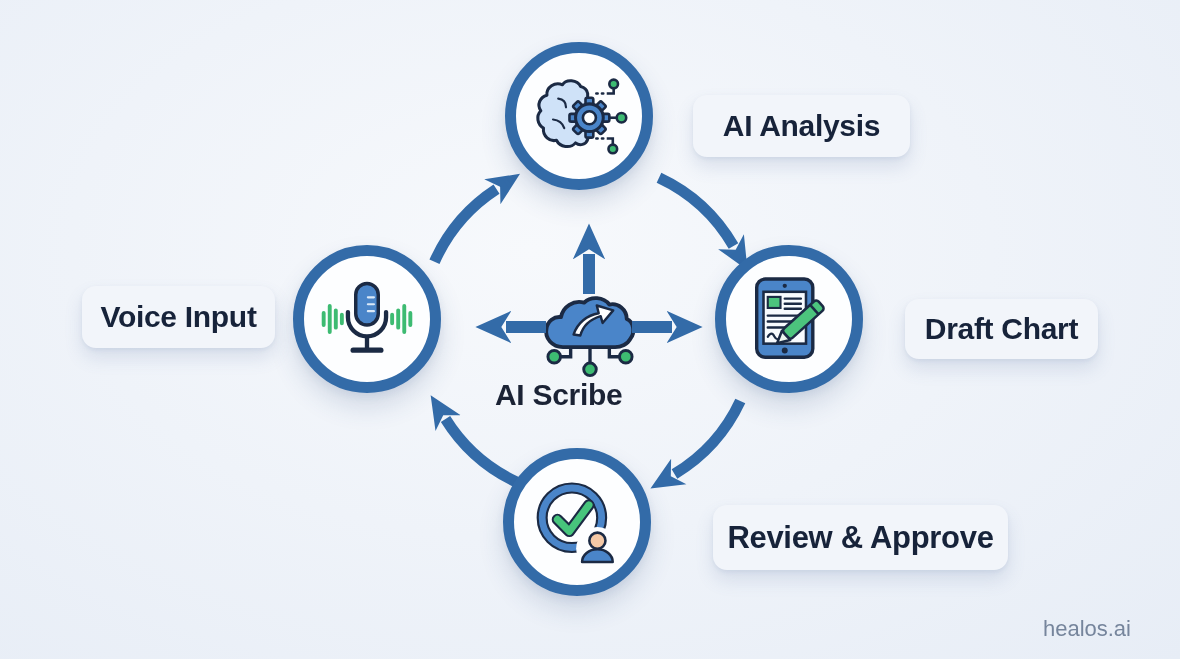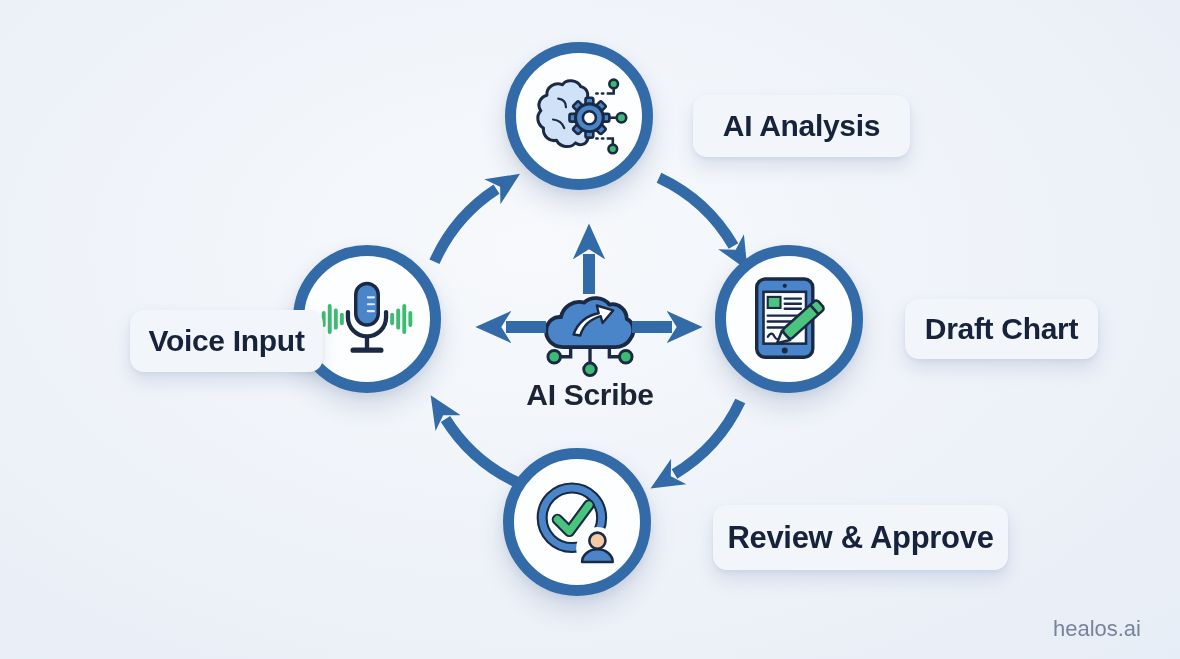--- a/index.html
+++ b/index.html
@@ -44,21 +44,20 @@
   }
   .node-top    { left: 505px; top: 42px; }
   .node-left   { left: 293px; top: 245px; }
   .node-right  { left: 715px; top: 245px; }
   .node-bottom { left: 503px; top: 448px; }
   .hub-icon { position: absolute; left: 527px; top: 291px; }
   .hub-label {
     position: absolute;
     left: 495px; top: 378px;
     width: 190px;
-    text-align: center;
     font-size: 30px;
     font-weight: 700;
     color: #1b2335;
     letter-spacing: -0.3px;
     z-index: 2;
   }
 
   .card {
     position: absolute;
     background: #f2f5fa;
@@ -67,28 +66,28 @@
     display: flex;
     align-items: center;
     justify-content: center;
     color: #17233a;
     font-weight: 700;
     font-size: 30px;
     letter-spacing: -0.3px;
     z-index: 3;
     white-space: nowrap;
   }
-  .card-voice  { left: 82px;  top: 310px; width: 193px; height: 62px; margin-left: 48px; }
+  .card-voice  { left: 82px;  top: 286px; width: 193px; height: 62px; }
   .card-ai     { left: 693px; top: 95px;  width: 217px; height: 62px; }
   .card-draft  { left: 905px; top: 299px; width: 193px; height: 60px; }
   .card-review { left: 689px; top: 505px; width: 295px; height: 65px; font-size: 31px; margin-left: 24px; }
 
   .watermark {
     position: absolute;
-    right: 39px;
+    right: 49px;
     bottom: 17px;
     font-size: 22px;
     color: #76859c;
     z-index: 3;
   }
 </style>
 </head>
 <body>
 
 <div class="stage">

